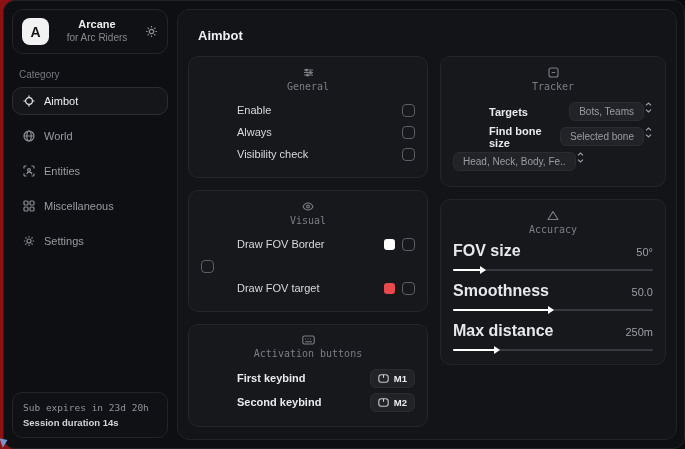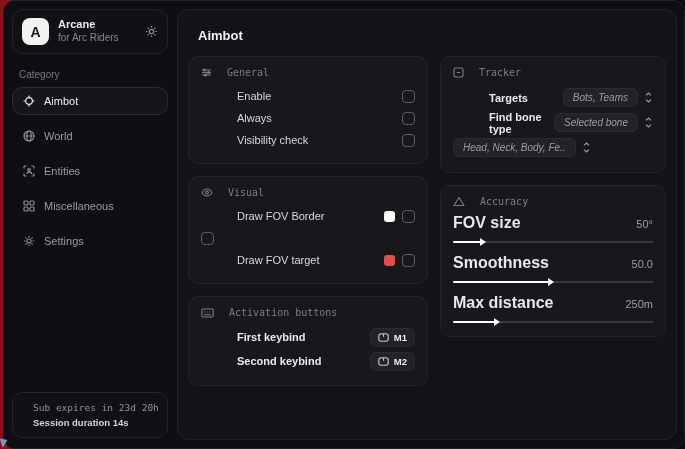--- a/index.html
+++ b/index.html
@@ -23,65 +23,65 @@
   .sidebar { width:172px; flex-shrink:0; display:flex; flex-direction:column; padding:8px 8px 10px 8px; }
   .brand {
     border:1px solid #242529; border-radius:11px; padding:8px 9px;
     display:flex; align-items:center; gap:9px; background:#101114;
   }
   .logo {
     width:27px; height:27px; background:#f2f2f3; border-radius:8px;
     display:flex; align-items:center; justify-content:center;
     color:#151619; font-weight:bold; font-size:14px;
   }
-  .brand-text { flex:1; line-height:1.25; }
+  .brand-text { flex:1; line-height:1.25;text-align:center; }
   .brand-name { color:#eceded; font-size:11px; font-weight:bold; }
   .brand-sub { color:#86898f; font-size:10px; }
   .brand-gear { color:#8b8e94; display:flex; cursor:pointer; }
   .cat-label { color:#75787f; font-size:10px; margin:15px 7px 7px 7px; }
   .nav-item {
     display:flex; align-items:center; gap:9px; padding:7px 10px; margin-bottom:7px;
     color:#989ba1; font-size:11px; border-radius:10px; border:1px solid transparent; cursor:pointer;
   }
   .nav-item .nicon { display:flex; color:#8b8e94; }
   .nav-item.selected { border-color:#2c2d32; background:#15161a; color:#eceded; }
   .nav-item.selected .nicon { color:#e3e4e6; }
   .side-spacer { flex:1; }
-  .sub-box { border:1px solid #242529; border-radius:10px; padding:9px 20px; background:#101114; }
+  .sub-box { border:1px solid #242529; border-radius:10px; padding:9px 10px; background:#101114; }
   .sub-line1 { font-family:"DejaVu Sans Mono", monospace; color:#90939b; font-size:9.5px; margin-bottom:4px; white-space:nowrap; }
   .sub-line2 { color:#d3d5d9; font-size:9.5px; font-weight:bold; }
   
   .main {
     flex:1; margin:8px 7px 8px 1px; background:#131418;
     border:1px solid #222327; border-radius:12px;
     padding:10px; display:flex; flex-direction:column; overflow:hidden;
   }
   .main-title { color:#eef0f1; font-size:13px; font-weight:bold; margin:8px 0 13px 10px; }
   .columns { display:grid; grid-template-columns:240px 1fr; gap:12px; align-items:start; }
   .col { display:flex; flex-direction:column; gap:12px; }
   .card { background:#17181c; border:1px solid #242529; border-radius:10px; padding:10px 12px 12px 12px; }
   .card-head {
-    display:flex; align-items:center; gap:15px; margin-bottom:7px;
-    color:#7b7e85; font-family:"DejaVu Sans Mono", monospace; font-size:10px;
+    display:flex; align-items:center; gap:3px; margin-bottom:7px;
+    color:#7b7e85; font-family:"DejaVu Sans Mono", monospace; font-size:10px;flex-direction:column;
   }
   .card-head .hicon { display:flex; color:#7b7e85; }
   .row { display:flex; align-items:center; justify-content:space-between; height:22px; }
   .row-tall { height:25px; }
   .row-label { color:#d7d9dc; font-size:11px;padding-left:36px; }
   .row-label.strong { font-weight:bold; color:#e9eaec; }
   .controls { display:flex; align-items:center; gap:7px; }
   .checkbox { width:13px; height:13px; border:1.5px solid #5b5e65; border-radius:4px; cursor:pointer; }
   .swatch { width:11px; height:11px; border-radius:3px; cursor:pointer; }
   .keybtn {
     display:flex; align-items:center; gap:5px; cursor:pointer;
     background:#222327; border:1px solid #2b2c31; border-radius:6px; padding:3px 7px;
     color:#eceded; font-size:9.5px; font-weight:bold;
   }
   .keybtn .kicon { display:flex; color:#c7c9cd; }
-  .dropdown { display:flex; align-items:center; gap:6px; cursor:pointer;font-style:italic; }
+  .dropdown { display:flex; align-items:flex-start; cursor:pointer; }
   .dd-pill {
     background:#222327; border:1px solid #2b2c31; border-radius:6px; padding:3px 9px;
     color:#9a9da4; font-size:10px; white-space:nowrap;
   }
   .dd-icon { display:flex; color:#9a9da4; }
   
   .slider-group { margin-top:3px; }
   .slider-row { margin-bottom:11px; }
   .slider-row:last-child { margin-bottom:1px; }
   .slider-head { display:flex; justify-content:space-between; align-items:baseline; }
@@ -304,21 +304,21 @@
             <span class="dropdown">
               <span class="dd-pill">Bots, Teams</span>
               <span class="dd-icon">
                 <svg width="9" height="11" viewBox="0 0 9 11" fill="none" stroke="currentColor" stroke-width="1.2">
                   <path d="M2 3.4L4.5 1 7 3.4M2 7.6L4.5 10 7 7.6"></path>
                 </svg>
               </span>
             </span>
           </div>
           <div class="row row-tall">
-            <span class="row-label strong">Find bone type</span>
+            <span class="row-label strong">Find bone size</span>
             <span class="dropdown">
               <span class="dd-pill">Selected bone</span>
               <span class="dd-icon">
                 <svg width="9" height="11" viewBox="0 0 9 11" fill="none" stroke="currentColor" stroke-width="1.2">
                   <path d="M2 3.4L4.5 1 7 3.4M2 7.6L4.5 10 7 7.6"></path>
                 </svg>
               </span>
             </span>
           </div>
           <div class="row row-tall">

